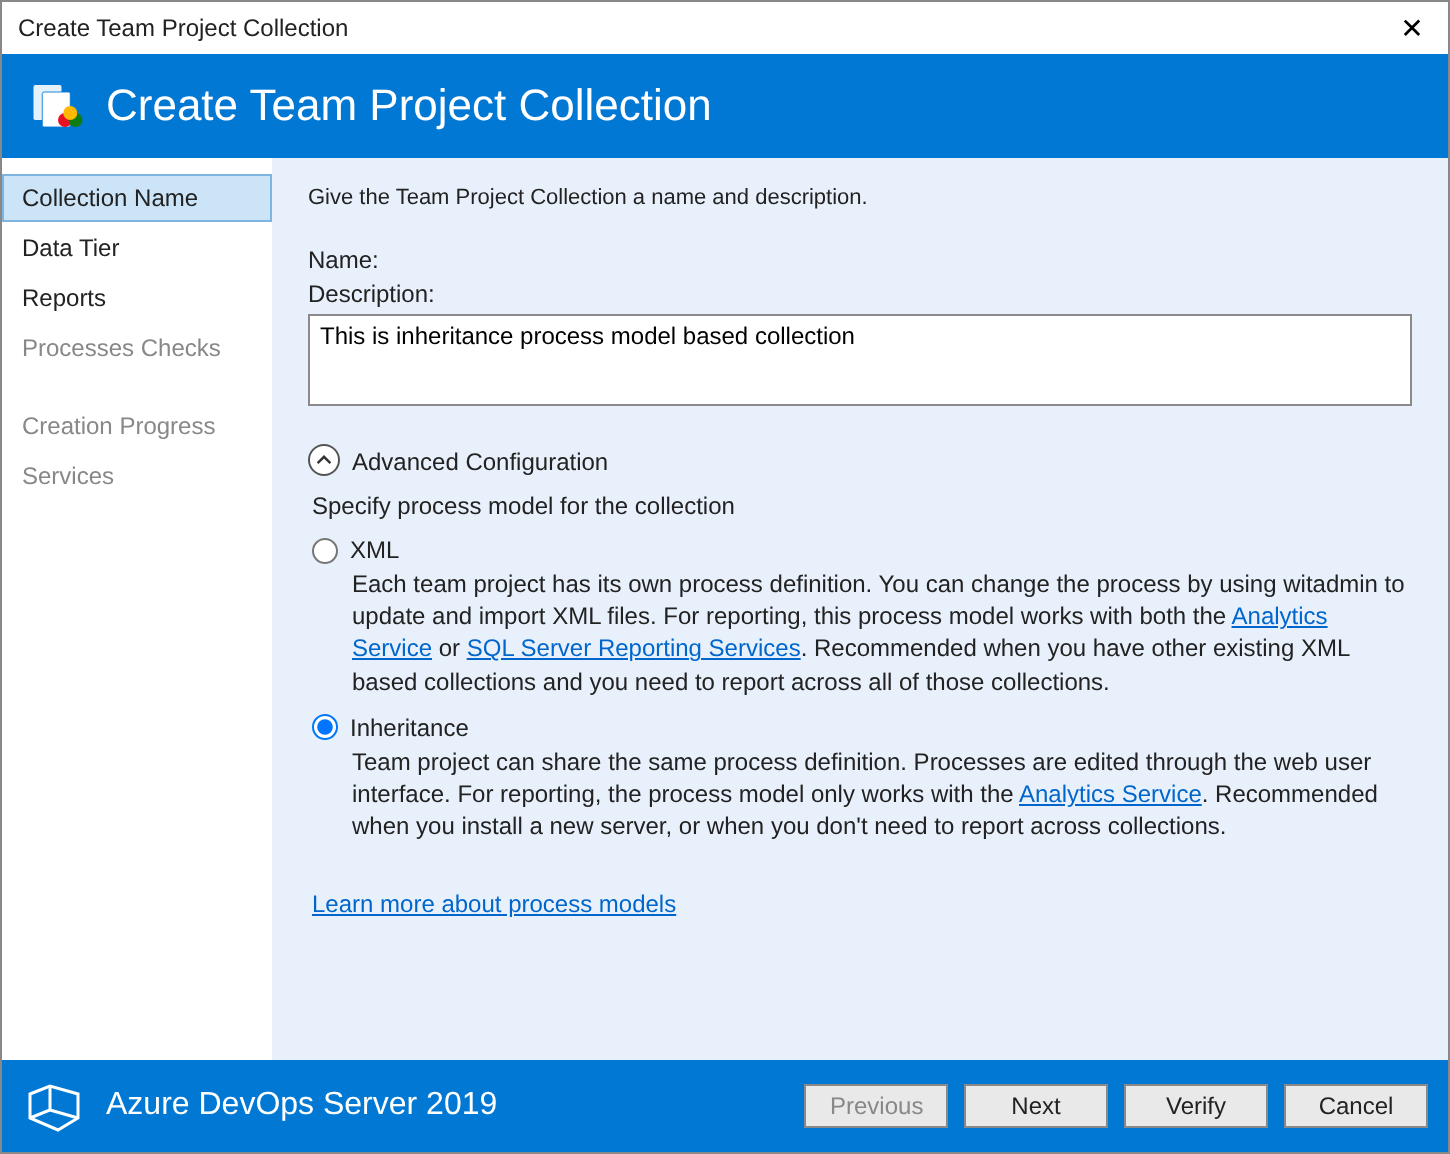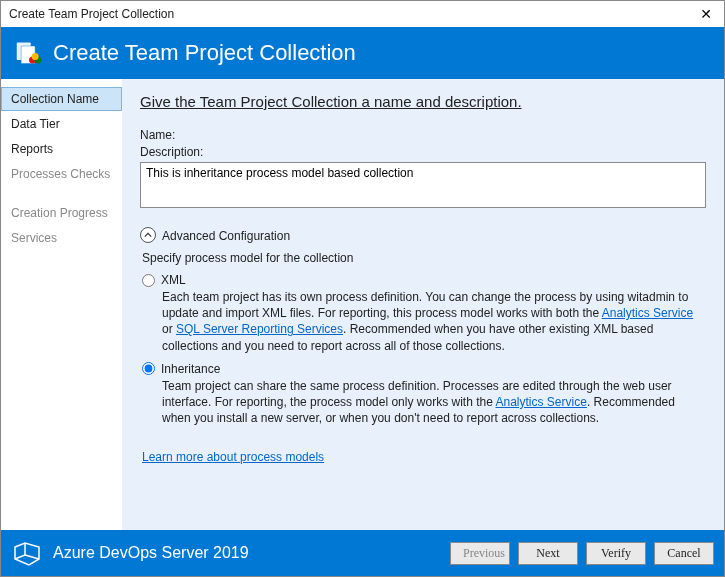--- a/index.html
+++ b/index.html
@@ -43,21 +43,21 @@
   .header h1 {
     font-size: 22px;
     font-weight: 300;
   }
   .body {
     flex: 1;
     display: flex;
     min-height: 0;
   }
   .sidebar {
-    width: 121px;
+    width: 135px;
     background: #fff;
     padding: 8px 0;
     flex-shrink: 0;
   }
   .side-item {
     padding: 5px 10px;
     font-size: 12px;
     color: #222;
     cursor: pointer;
     margin-bottom: 1px;
@@ -70,21 +70,21 @@
   .side-item.disabled { color: #888; cursor: default; }
   .side-sep { height: 14px; }
   .main {
     flex: 1;
     background: #e8f1fb;
     padding: 14px 18px 10px 18px;
     overflow: auto;
     font-size: 12px;
     color: #222;
   }
-  .main .instr { font-size: 15px; margin-bottom: 18px; text-decoration: underline; }
+  .main .instr { font-size: 11px; margin-bottom: 18px; }
   .fld-label { margin-bottom: 3px; }
   .text-input {
     width: 100%;
     border: 1px solid #8a8a8a;
     background: #fff;
     padding: 3px 5px;
     font-family: inherit;
     font-size: 12px;
     margin-bottom: 12px;
   }
@@ -139,24 +139,24 @@
     height: 46px;
     gap: 10px;
   }
   .footer .logo-wrap { width: 32px; height: 32px; display:flex; align-items:center; justify-content:center;}
   .footer .brand { font-size: 16px; font-weight: 300; flex: 1; }
   .footer .btns { display: flex; gap: 8px; }
   .footer button {
     background: #e9e9e9;
     border: 1px solid #888;
     color: #222;
-    font-family: Liberation Serif, serif;
+    font-family: Liberation Sans, sans-serif;
     font-size: 12px;
     padding: 3px 12px;
-    width: 60px;
+    width: 72px;
     cursor: pointer;
   }
   .footer button.disabled { color: #888; cursor: default; }
 </style>
 </head>
 <body>
 
 <div class="titlebar">
   <span class="title">Create Team Project Collection</span>
   <span class="close">✕</span>

